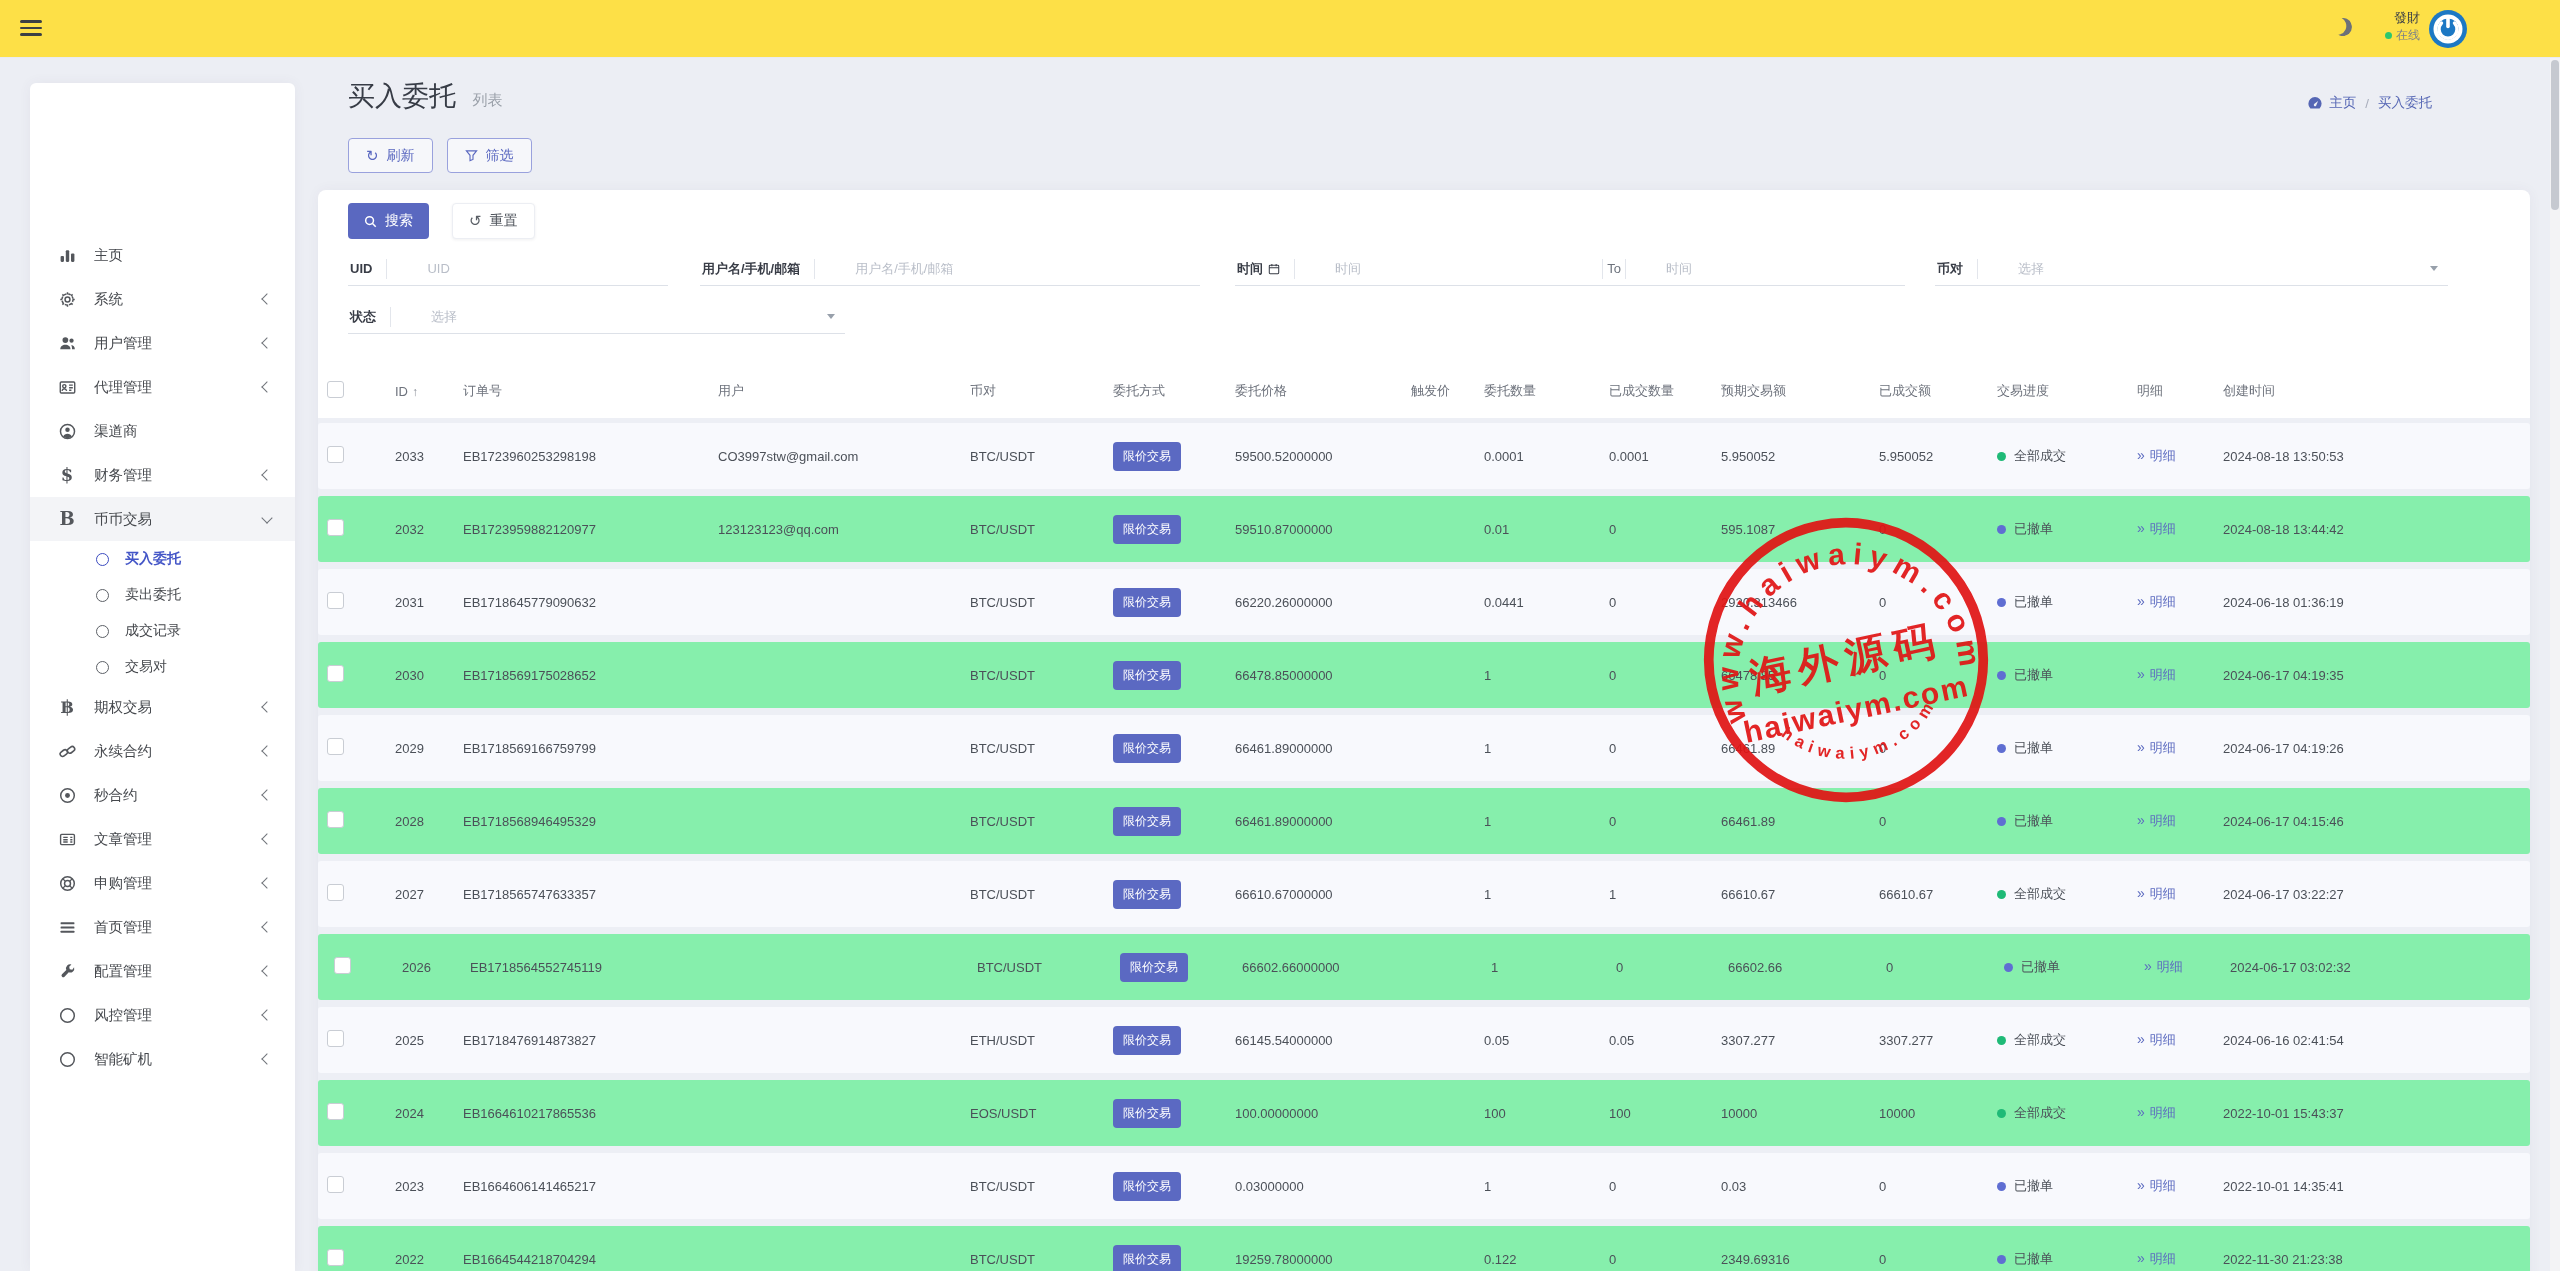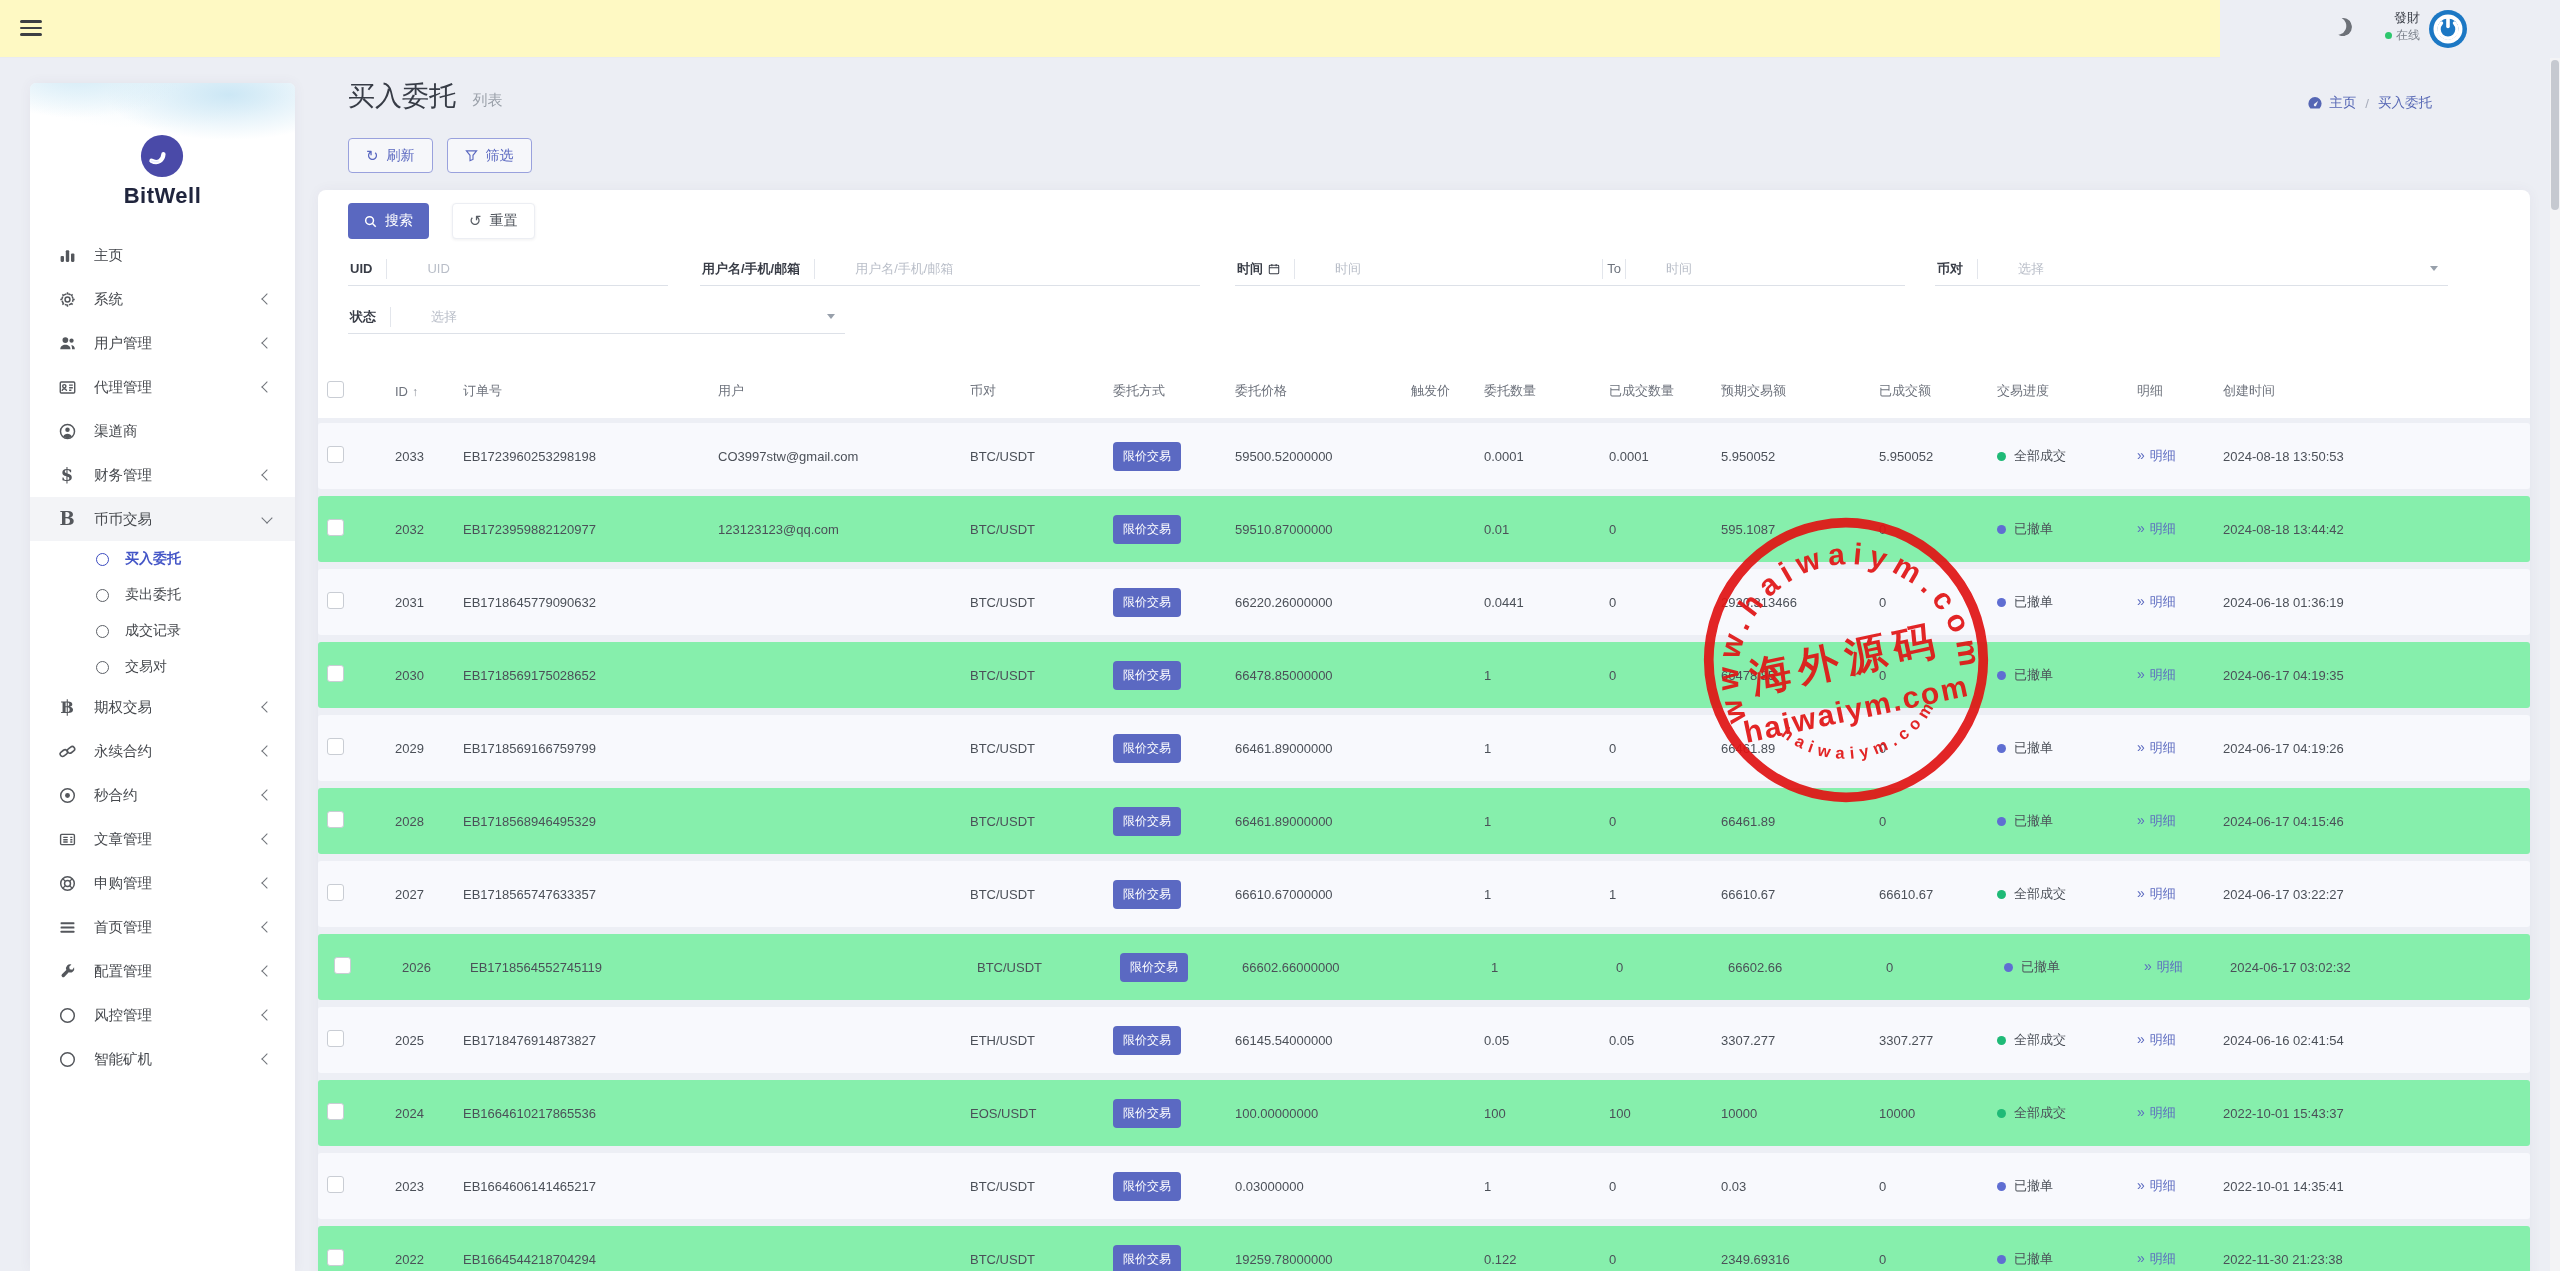--- a/index.html
+++ b/index.html
@@ -4,21 +4,21 @@
 <style>
   * { margin:0; padding:0; box-sizing:border-box; }
   html,body { width:2560px; height:1271px; }
   body {
     position:relative; overflow:hidden;
     background:#eceef4;
     font-family:"Liberation Sans","DejaVu Sans",sans-serif;
     color:#45484d;
   }
   
-  .navbar { position:absolute; left:0; top:0; width:2220px; height:58px; background:#fef9c3; border-bottom:1px solid #e9ebf1; z-index:5; }
+  .navbar { position:absolute; left:0; top:0; width:2560px; height:58px; background:#fde047; border-bottom:1px solid #e9ebf1; z-index:5; }
   .hamburger { position:absolute; left:20px; top:20px; width:22px; height:16px; cursor:pointer; }
   .hamburger span { display:block; height:2.5px; background:#3c3f44; border-radius:2px; margin-bottom:4px; }
   .moon { position:absolute; left:2334px; top:18px; width:18px; height:18px; border-radius:50%;
           box-shadow: inset -5px -3px 0 0 #6d7178; transform:rotate(-20deg); cursor:pointer; }
   .userbox { position:absolute; left:2352px; top:9px; width:68px; text-align:right; }
   .userbox .uname { font-size:13px; color:#3a3e47; line-height:18px; }
   .userbox .ustatus { font-size:12px; color:#7a808a; line-height:16px; }
   .userbox .dot-online { display:inline-block; width:7px; height:7px; border-radius:50%; background:#2dc76d; margin-right:4px; }
   .avatar { position:absolute; left:2428px; top:9px; width:40px; height:40px; border-radius:50%; cursor:pointer; }
   
@@ -128,30 +128,20 @@
       <path d="M13.5 14a9 9 0 1 0 13 0" stroke="#fff" stroke-width="3.4" fill="none" stroke-linecap="round"></path>
       <path d="M20 9.5v8" stroke="#fff" stroke-width="3.6" stroke-linecap="round"></path>
     </svg>
   </div>
 </div>
 <div class="pg-scroll">
     <div class="pg-thumb"></div>
   </div>
 
 <div class="sidebar">
-  <div class="brand">
-    <div class="logo">
-      <svg viewBox="0 0 48 48">
-        <circle cx="24" cy="24" r="22" fill="#4a4aa8"></circle>
-        <path d="M13 29c7 3.5 12-.5 12.5-7" stroke="#fff" stroke-width="4.5" fill="none" stroke-linecap="round"></path>
-        <path d="M13 29c2.5 1.2 5 1.4 7 .7" stroke="#e8ecff" stroke-width="1.5" fill="none" stroke-linecap="round"></path>
-      </svg>
-    </div>
-    <div class="brand-name">BitWell</div>
-  </div>
   <div class="menu" id="menu">
       <div class="menu-item">
         <span class="mi-icon">
           <svg viewBox="0 0 16 16" fill="#54575c">
             <rect x="1.5" y="8.5" width="3.2" height="5.5" rx="1"></rect>
             <rect x="6.4" y="3" width="3.2" height="11" rx="1"></rect>
             <rect x="11.3" y="6" width="3.2" height="8" rx="1"></rect>
           </svg>
         </span>
         <span class="mi-label">主页</span>

